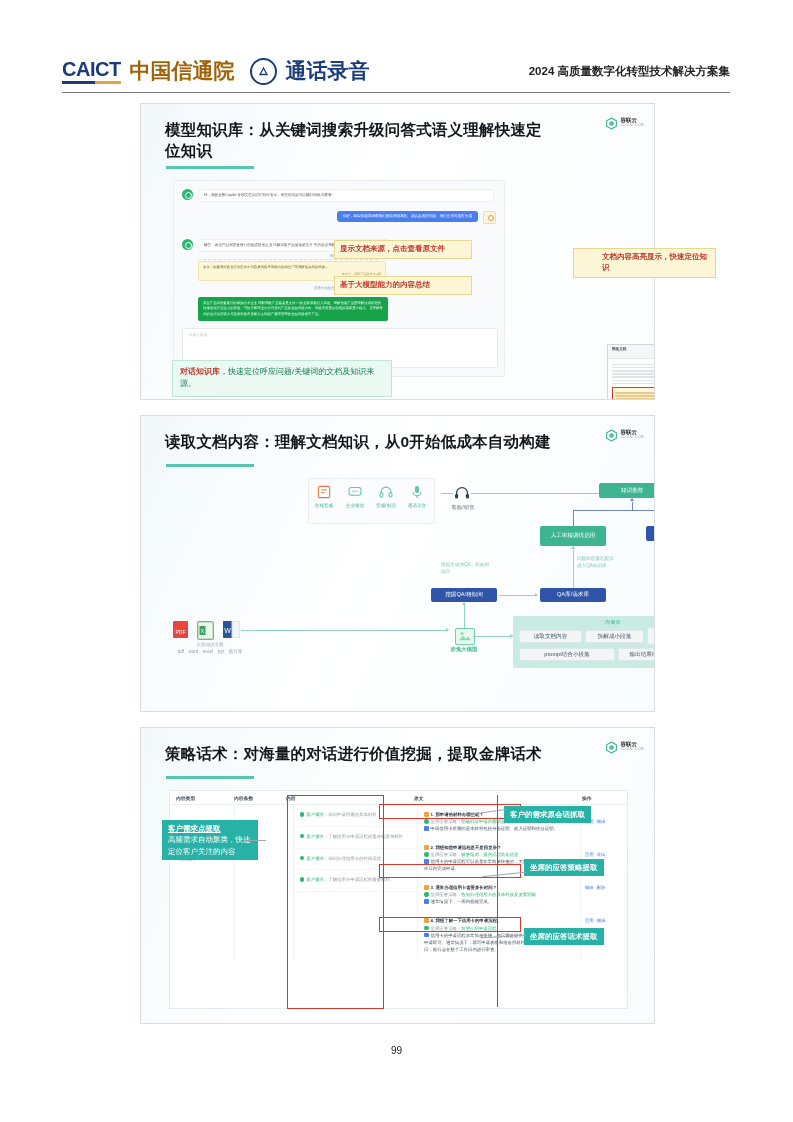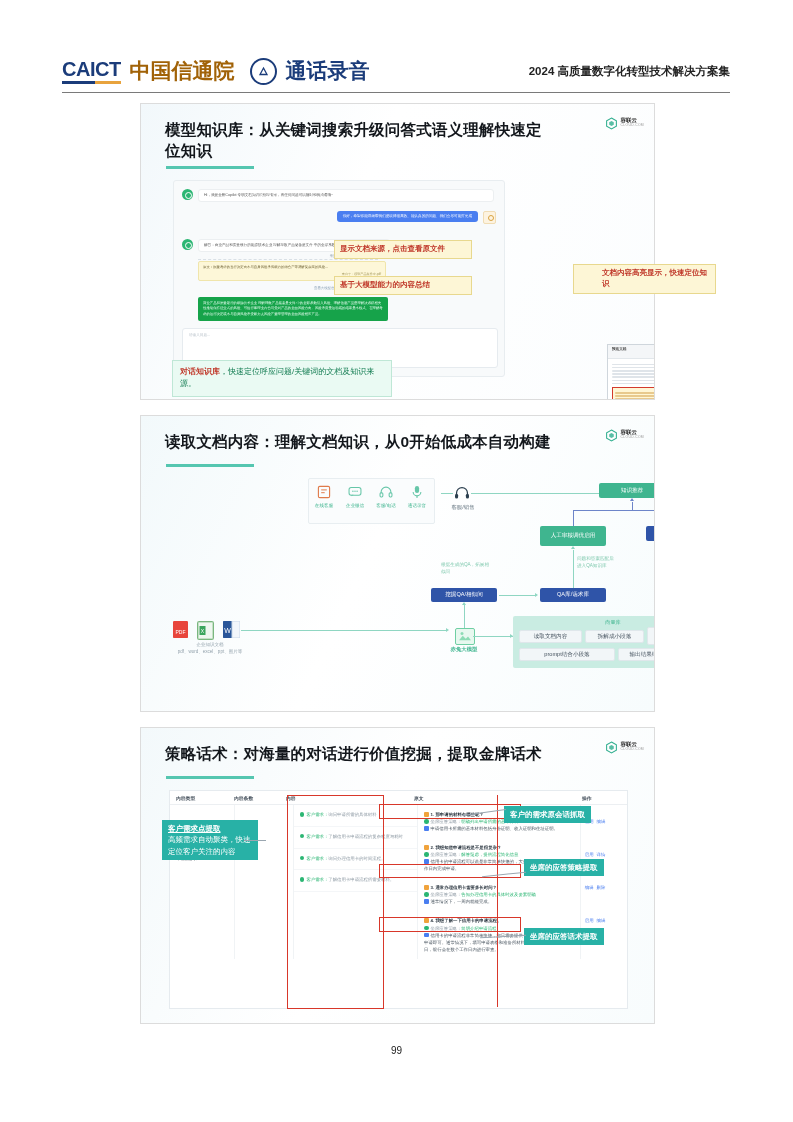--- a/index.html
+++ b/index.html
@@ -123,21 +123,21 @@
   }
 
   
   .callout-y{
     position:absolute;background:#fdf6d6;border:1px solid #e8d88e;
     color:#c0392b;font-size:7.5px;font-weight:bold;line-height:1.45;
     padding:3px 5px;
   }
   #c1-a{left:334px;top:240px;width:126px;}
   #c1-b{left:334px;top:276px;width:126px;}
-  #c1-c{left:573px;top:264px;width:108px;color:#c0392b;padding-left:28px;}
+  #c1-c{left:573px;top:248px;width:108px;color:#c0392b;padding-left:28px;}
   .callout-green{
     position:absolute;left:172px;top:360px;width:204px;
     background:#eafaf3;border:1px solid #bfe7d6;padding:5px 7px;
     font-size:8px;line-height:1.55;color:#0f7a4f;
   }
   .callout-green b{color:#c0392b;}
 
   
   .doc-view{
     position:absolute;left:466px;top:240px;width:150px;height:148px;

